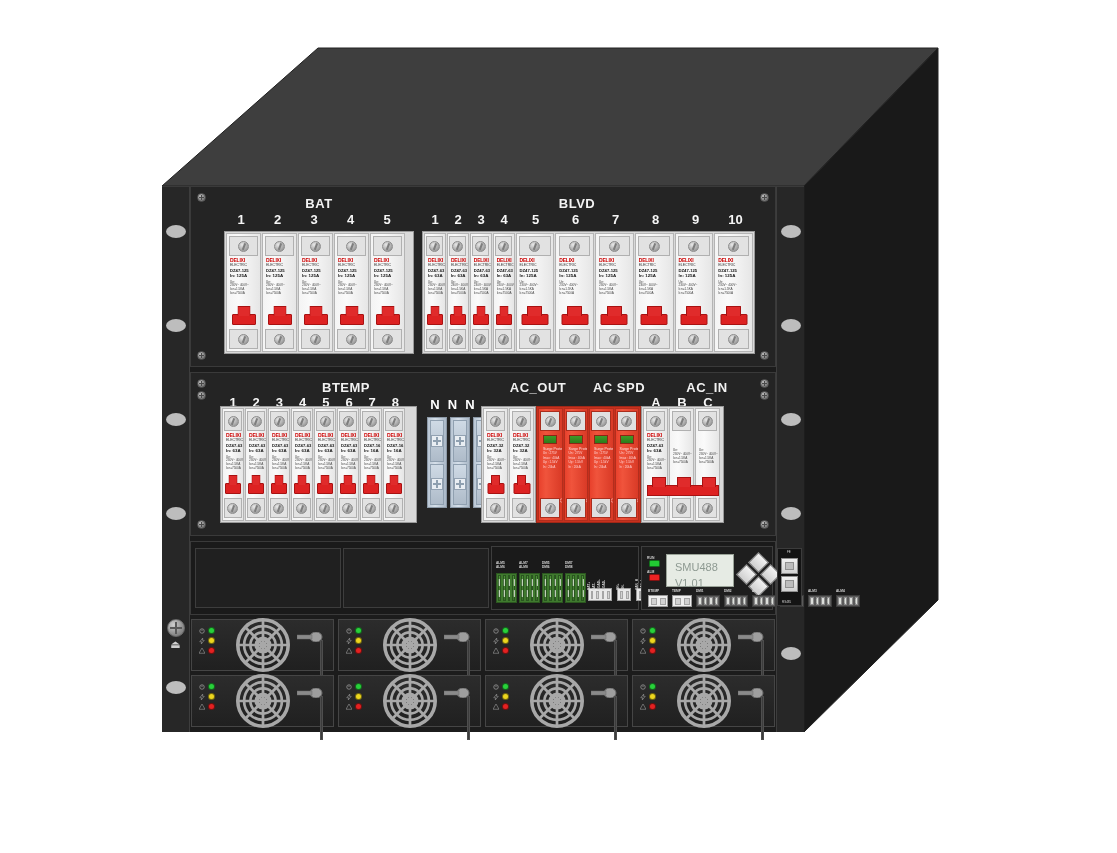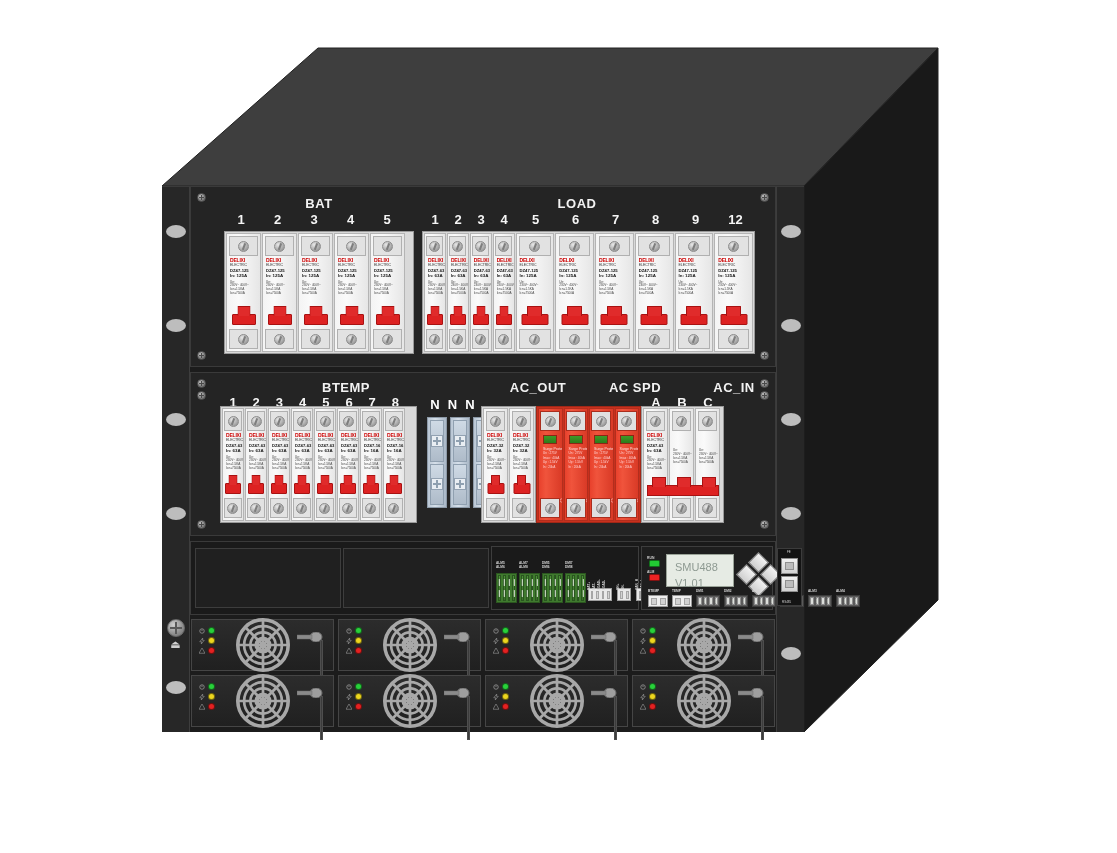--- a/index.html
+++ b/index.html
@@ -425,40 +425,40 @@
       <div class="ear-hole" style="top:460px"></div>
     </div>
 
     <div class="panel" style="left:28px; top:0; width:586px; height:181px;">
       <div class="screw" style="left:6px;  top:6px;"></div>
       <div class="screw" style="right:6px; top:6px;"></div>
       <div class="screw" style="left:6px;  bottom:6px;"></div>
       <div class="screw" style="right:6px; bottom:6px;"></div>
 
       <div class="sec-title" style="left:128px; top:9px;">BAT</div>
-      <div class="sec-title" style="left:386px; top:9px;">LOAD</div>
+      <div class="sec-title" style="left:386px; top:9px;">BLVD</div>
 
       <div id="bat-nums">
           <div class="pole-num" style="left: 50px; top: 25px;">1</div>
           <div class="pole-num" style="left: 86.5px; top: 25px;">2</div>
           <div class="pole-num" style="left: 123px; top: 25px;">3</div>
           <div class="pole-num" style="left: 159.5px; top: 25px;">4</div>
           <div class="pole-num" style="left: 196px; top: 25px;">5</div>
         </div>
       <div id="llvd-nums">
           <div class="pole-num" style="left: 244px; top: 25px;">1</div>
           <div class="pole-num" style="left: 267px; top: 25px;">2</div>
           <div class="pole-num" style="left: 290px; top: 25px;">3</div>
           <div class="pole-num" style="left: 313px; top: 25px;">4</div>
           <div class="pole-num" style="left: 344.5px; top: 25px;">5</div>
           <div class="pole-num" style="left: 384.5px; top: 25px;">6</div>
           <div class="pole-num" style="left: 424.5px; top: 25px;">7</div>
           <div class="pole-num" style="left: 464.5px; top: 25px;">8</div>
           <div class="pole-num" style="left: 504.5px; top: 25px;">9</div>
-          <div class="pole-num" style="left: 544.5px; top: 25px;">12</div>
+          <div class="pole-num" style="left: 544.5px; top: 25px;">10</div>
         </div>
 
       <div class="bgroup" id="bat-group" style="left:33px; top:44px; width:190px; height:123px;">
           <div class="mcb" style="width: 35px;">
             <div class="mcb-term" style="height:20px;margin-top:2px;">
               <div class="term-screw"></div>
             </div>
             <div class="mcb-label">
               <div class="brand">DELIXI</div>
               <div class="brand2">ELECTRIC</div>
@@ -808,22 +808,22 @@
     <div class="panel" style="left:28px; top:186px; width:586px; height:164px;">
       <div class="screw" style="left:6px;  top:6px;"></div>
       <div class="screw" style="left:6px;  top:18px;"></div>
       <div class="screw" style="right:6px; top:6px;"></div>
       <div class="screw" style="right:6px; top:18px;"></div>
       <div class="screw" style="left:6px;  bottom:6px;"></div>
       <div class="screw" style="right:6px; bottom:6px;"></div>
 
       <div class="sec-title" style="left:155px; top:7px;">BTEMP</div>
       <div class="sec-title" style="left:347px; top:7px;">AC_OUT</div>
-      <div class="sec-title" style="left:444px; top:7px;">AC SPD</div>
-      <div class="sec-title" style="left:543px; top:7px;">AC_IN</div>
+      <div class="sec-title" style="left:428px; top:7px;">AC SPD</div>
+      <div class="sec-title" style="left:516px; top:7px;">AC_IN</div>
 
       <div id="blvd-nums">
           <div class="pole-num" style="left: 42px; top: 22px;">1</div>
           <div class="pole-num" style="left: 65.2px; top: 22px;">2</div>
           <div class="pole-num" style="left: 88.4px; top: 22px;">3</div>
           <div class="pole-num" style="left: 111.6px; top: 22px;">4</div>
           <div class="pole-num" style="left: 134.8px; top: 22px;">5</div>
           <div class="pole-num" style="left: 158px; top: 22px;">6</div>
           <div class="pole-num" style="left: 181.2px; top: 22px;">7</div>
           <div class="pole-num" style="left: 204.4px; top: 22px;">8</div>

